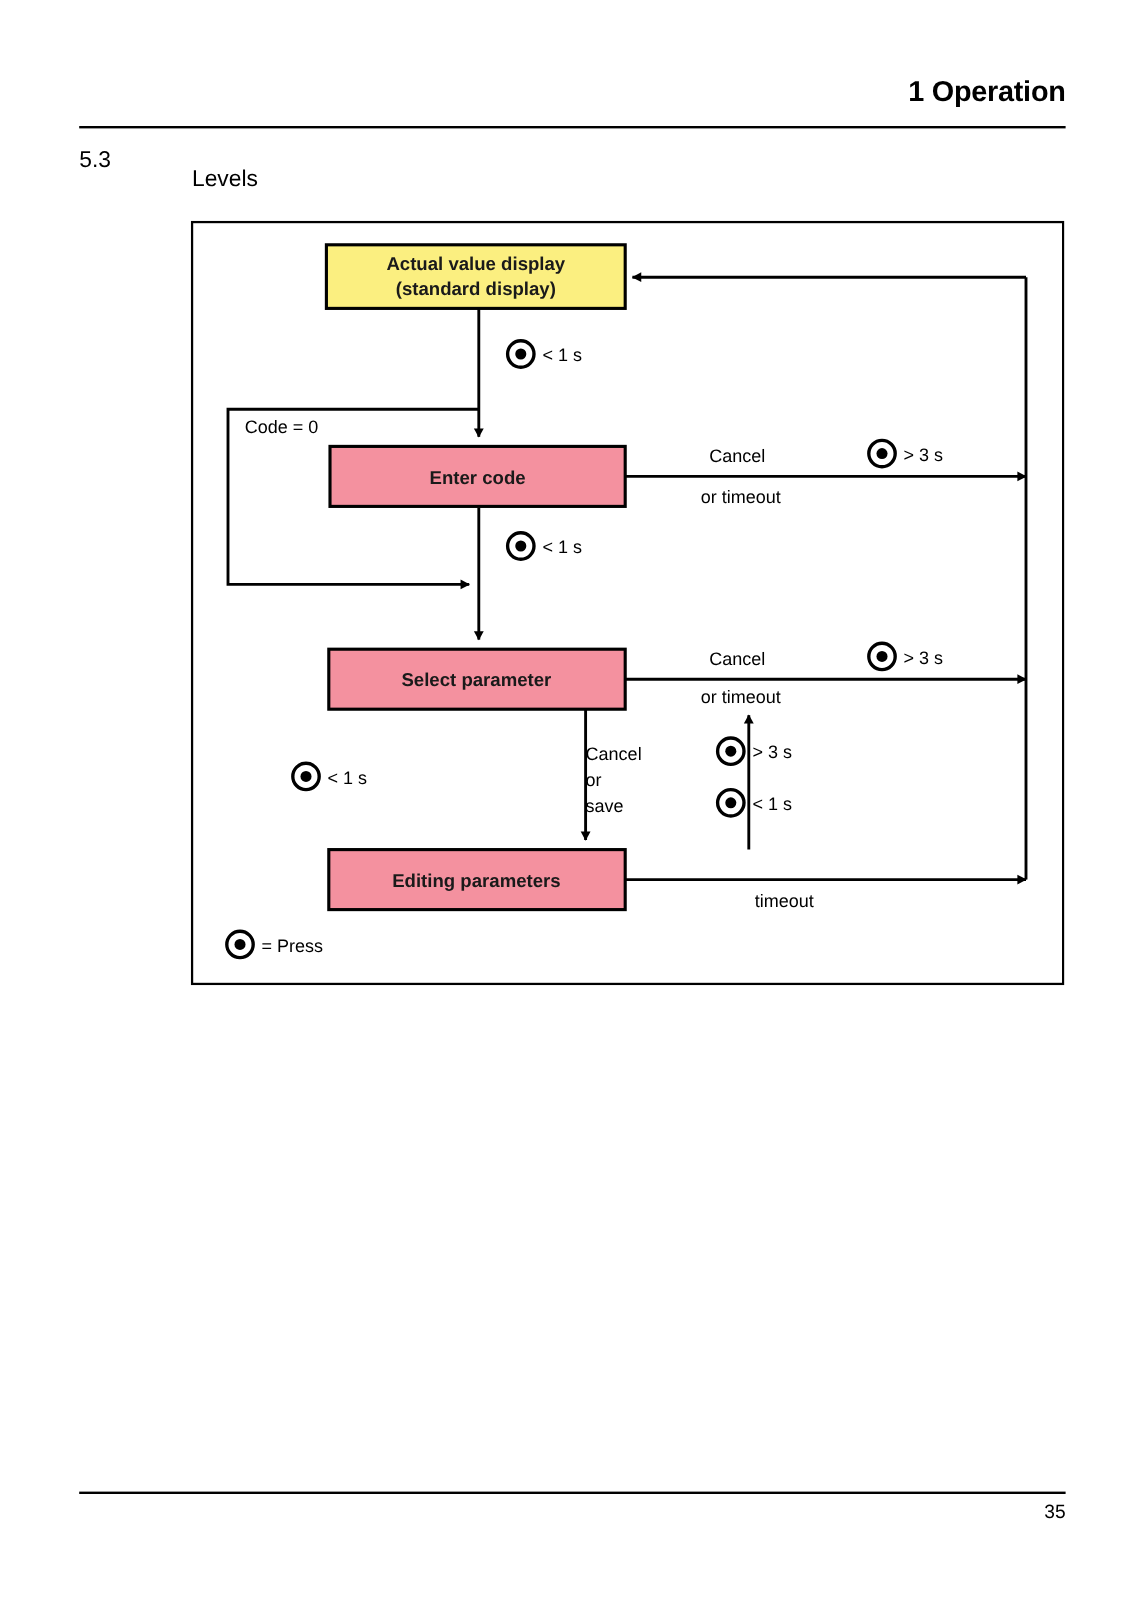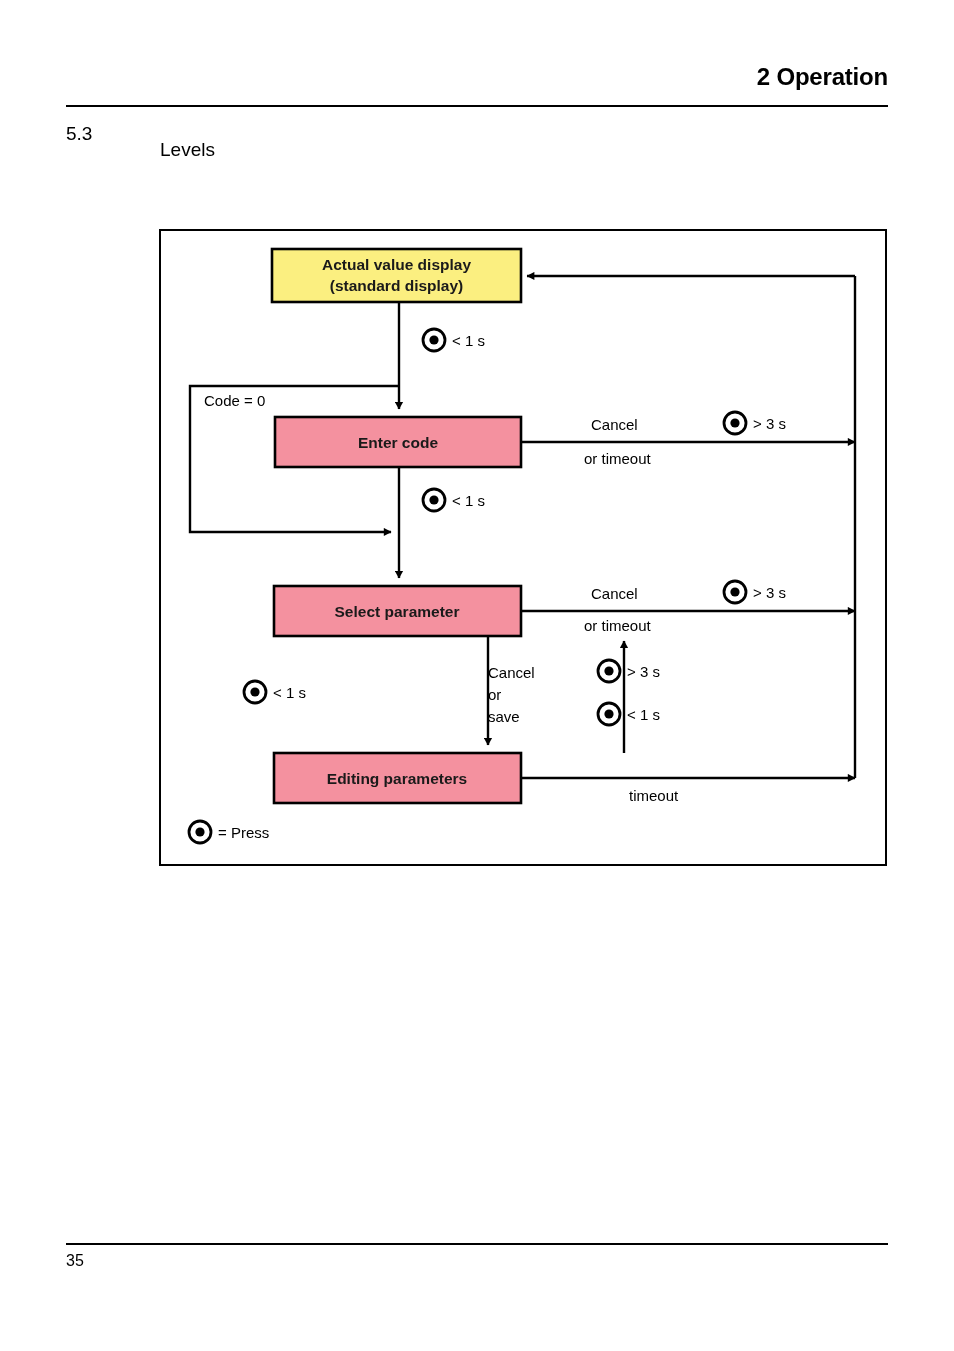--- a/index.html
+++ b/index.html
@@ -60,21 +60,20 @@
     top: 16px;
   }
 
   
   .diagram-wrap {
     position: absolute;
     left: 159px;
     top: 184px;
     width: 654px;
     height: 637px;
-    margin-top: 45px;
   }
   .diagram-wrap svg {
     display: block;
   }
   .flow-label {
     font-family: "Liberation Sans", sans-serif;
     font-size: 15px;
     fill: #000000;
   }
   .box-label {
@@ -102,28 +101,29 @@
     top: 1243px;
     width: 822px;
     height: 2px;
     background: #000000;
   }
   .page-number {
     position: absolute;
     left: 66px;
     top: 1252px;
     width: 822px;
+    text-align: right;
     font-size: 16px;
   }
 </style>
 </head>
 <body>
 
 <div class="page-header">
-  <div class="chapter-title">2 Operation</div>
+  <div class="chapter-title">1 Operation</div>
 </div>
 <div class="header-rule"></div>
 
 <div class="section-heading">
   <span class="sec-num">5.3</span>
   <span class="sec-title">Levels</span>
 </div>
 
 <div class="diagram-wrap">
 <svg width="728" height="637" viewBox="0 0 728 637" xmlns="http://www.w3.org/2000/svg">

